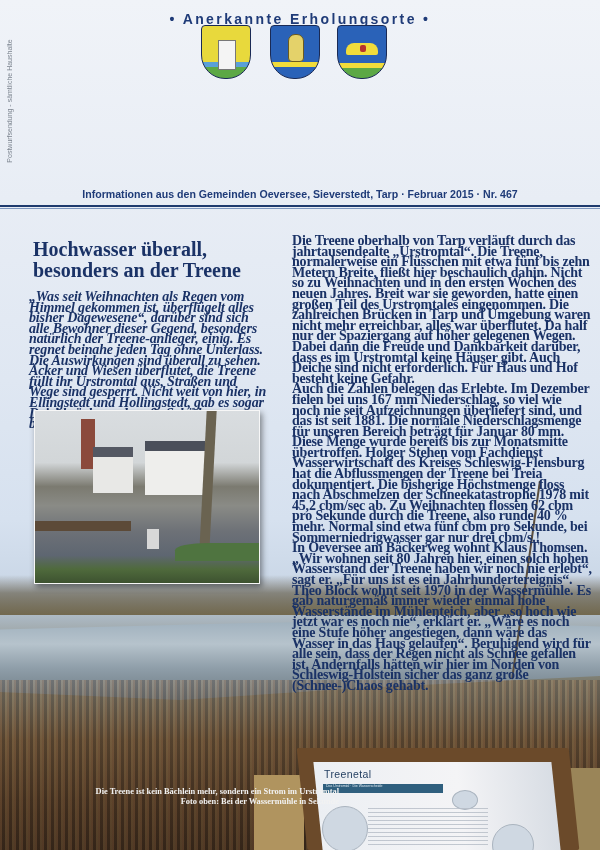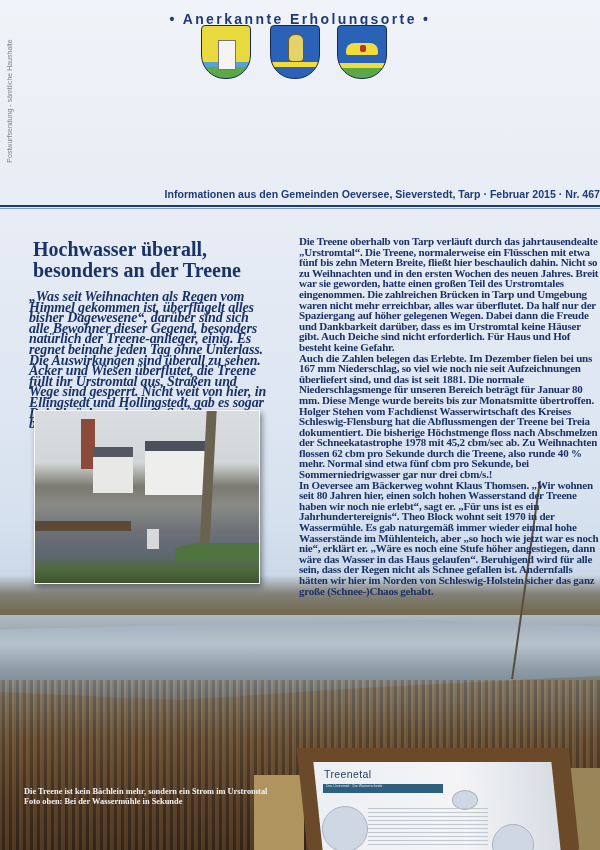--- a/index.html
+++ b/index.html
@@ -14,44 +14,44 @@
   .crest{position:absolute;top:0;width:48px;height:52px;border-radius:4px 4px 24px 24px;border:1.5px solid #1a2a55;overflow:hidden;}
   .crest1{left:0;background:linear-gradient(180deg,#e8d93c 0,#e8d93c 70%,#5aa0d8 70%,#5aa0d8 78%,#5ca845 78%);}
   .crest2{left:69px;background:linear-gradient(180deg,#2a62b8 0,#2a62b8 70%,#f1dc3b 70%,#f1dc3b 78%,#2a62b8 78%);}
   .crest3{left:136px;background:linear-gradient(180deg,#2a62b8 0,#2a62b8 72%,#f1dc3b 72%,#f1dc3b 80%,#5ca845 80%);}
   .crest .tower{position:absolute;left:16px;top:14px;width:16px;height:28px;background:#f4f4f4;border:1px solid #777;}
   .crest .owl{position:absolute;left:17px;top:8px;width:14px;height:26px;background:#e4d26a;border-radius:7px 7px 4px 4px;border:1px solid #6a5a20;}
   .crest .stone{position:absolute;left:8px;top:17px;width:32px;height:12px;background:#f1dc3b;border-radius:8px 8px 2px 2px;}
   .crest .stone i{position:absolute;left:14px;top:2px;width:6px;height:7px;background:#b8342d;border-radius:2px;}
   .masthead{position:absolute;left:20px;top:18px;width:560px;height:150px;}
   .masthead svg{width:100%;height:100%;}
-  .subline{position:absolute;left:0;width:600px;top:188px;text-align:right;font-family:"Liberation Sans",sans-serif;font-weight:bold;font-size:10.6px;color:#1f3b78;}
+  .subline{position:absolute;left:0;width:600px;top:188px;text-align:center;font-family:"Liberation Sans",sans-serif;font-weight:bold;font-size:10.6px;color:#1f3b78;}
   .rule{position:absolute;left:0;width:600px;top:205px;height:2px;background:#1e3a6e;}
   .rule2{position:absolute;left:0;width:600px;top:208px;height:1px;background:#7f98c0;}
   
   .headline{position:absolute;left:33px;top:239px;width:240px;font-family:"Liberation Serif",serif;font-weight:bold;font-size:20px;line-height:21px;color:#1a3266;}
   .lead{position:absolute;left:29px;top:292px;width:238px;font-family:"Liberation Serif",serif;font-weight:bold;font-size:14px;line-height:10.6px;color:#1a3266;letter-spacing:-0.15px;font-style:italic;}
-  .body{position:absolute;left:299px;top:236px;width:300px;font-family:"Liberation Serif",serif;font-weight:bold;font-size:11px;line-height:10.6px;color:#1a3266;letter-spacing:-0.2px;}
+  .body{position:absolute;left:292px;top:236px;width:300px;font-family:"Liberation Serif",serif;font-weight:bold;font-size:14px;line-height:10.6px;color:#1a3266;letter-spacing:-0.2px;}
   .body p{margin:0;}
   
   .inset{position:absolute;left:34px;top:410px;width:224px;height:172px;border:1px solid #f7f7f7;box-shadow:2px 3px 6px rgba(0,0,0,.45);overflow:hidden;
     background:linear-gradient(180deg,#d9dde0 0,#d2d6d8 30%,#7b7a70 44%,#8a8b86 55%,#6d7177 70%,#5e6671 84%,#4f6a3c 92%,#3d5230 100%);}
   .inset .house1{position:absolute;left:58px;top:36px;width:40px;height:36px;background:#e8e8e6;border-top:10px solid #545863;}
   .inset .house2{position:absolute;left:110px;top:30px;width:60px;height:44px;background:#eeeeec;border-top:10px solid #4a4f5a;}
   .inset .tower{position:absolute;left:46px;top:8px;width:14px;height:50px;background:#8b4a3c;}
   .inset .tree{position:absolute;left:168px;top:0;width:10px;height:140px;background:#6a6351;transform:skewX(-3deg);}
   .inset .bench{position:absolute;left:0;top:110px;width:96px;height:10px;background:#5c4a38;}
   .inset .post{position:absolute;left:112px;top:118px;width:12px;height:20px;background:#d8d8d8;}
   .inset .grass{position:absolute;left:140px;top:132px;width:84px;height:18px;background:#4f7440;border-radius:40% 0 0 0;}
   
   .treeline{position:absolute;left:0;top:575px;width:600px;height:40px;background:linear-gradient(180deg,rgba(120,110,85,0) 0,rgba(105,98,80,.7) 45%,#72694f 100%);}
   .water{position:absolute;left:0;top:620px;width:600px;height:80px;background:linear-gradient(180deg,#9fb0bd 0,#b6c3cc 30%,#8f9ea9 60%,#6d7a82 100%);clip-path:polygon(0 12%,40% 4%,70% 0,100% 8%,100% 70%,60% 85%,30% 100%,0 90%);}
   .reeds{position:absolute;left:0;top:680px;width:600px;height:170px;background:repeating-linear-gradient(90deg,rgba(150,100,60,.35) 0 2px,rgba(70,45,25,.3) 2px 5px,rgba(190,140,80,.25) 5px 7px);}
   .sapling{position:absolute;left:525px;top:480px;width:2px;height:200px;background:#5b4e3e;transform:rotate(8deg);}
-  .caption{position:absolute;left:24px;top:787px;width:300px;font-family:"Liberation Serif",serif;font-size:8.4px;line-height:10.4px;color:#f2f2f2;font-weight:bold;}
+  .caption{position:absolute;left:39px;top:787px;width:300px;font-family:"Liberation Serif",serif;font-size:8.4px;line-height:10.4px;color:#f2f2f2;font-weight:bold;text-align:right;}
   
   .post-l{position:absolute;left:254px;top:775px;width:50px;height:75px;background:#b0945f;}
   .post-r{position:absolute;left:545px;top:768px;width:55px;height:82px;background:#9a8558;}
   .sign{position:absolute;left:302px;top:748px;width:272px;height:102px;background:#6b4a2a;border-radius:2px;transform:skewX(6deg);}
   .sign-panel{position:absolute;left:318px;top:762px;width:238px;height:88px;background:linear-gradient(90deg,#eceff3 0,#f4f4f6 60%,#d8dde4 100%);transform:skewX(6deg);}
   .sign-title{position:absolute;left:324px;top:768px;font-family:"Liberation Sans",sans-serif;font-weight:normal;font-size:10.5px;color:#1f3b5e;letter-spacing:.4px;}
   .sign-bar{position:absolute;left:323px;top:784px;width:120px;height:9px;background:#2f5f7e;}
   .sign-bar span{display:block;font-family:"Liberation Sans",sans-serif;font-size:3.5px;color:#d9e6ef;padding:1px 3px;line-height:3.6px;}
   .sign-circle{position:absolute;border-radius:50%;border:1px solid #aab4bf;background:#cfd8e2;}
   .sign-lines{position:absolute;left:368px;top:808px;width:120px;height:40px;background:repeating-linear-gradient(180deg,#b5bcc6 0 1px,transparent 1px 4px);opacity:.8;}

